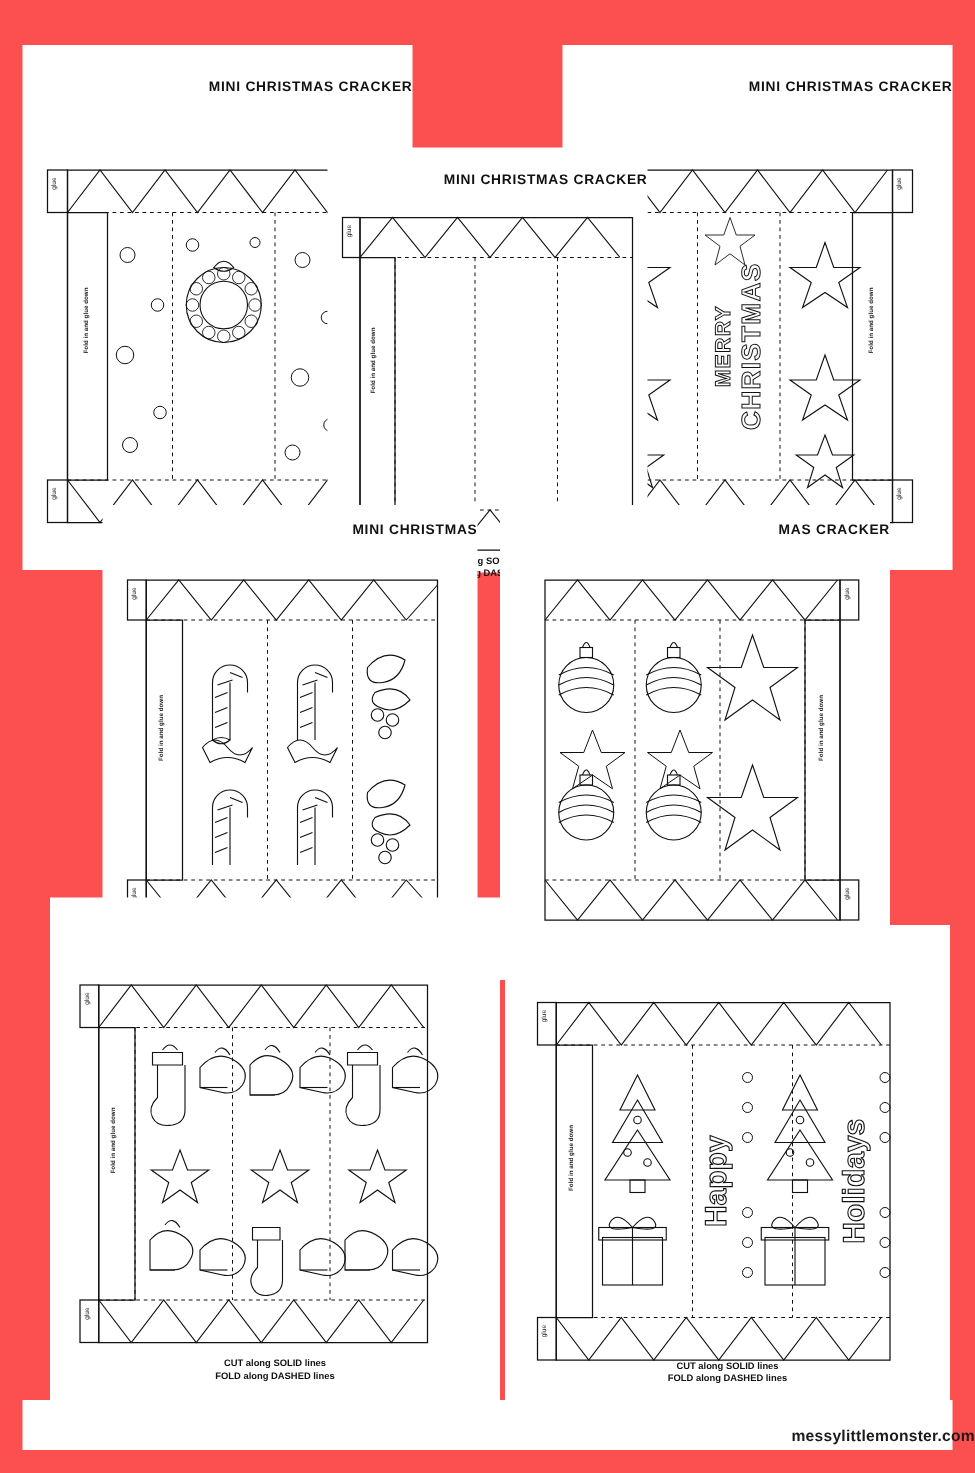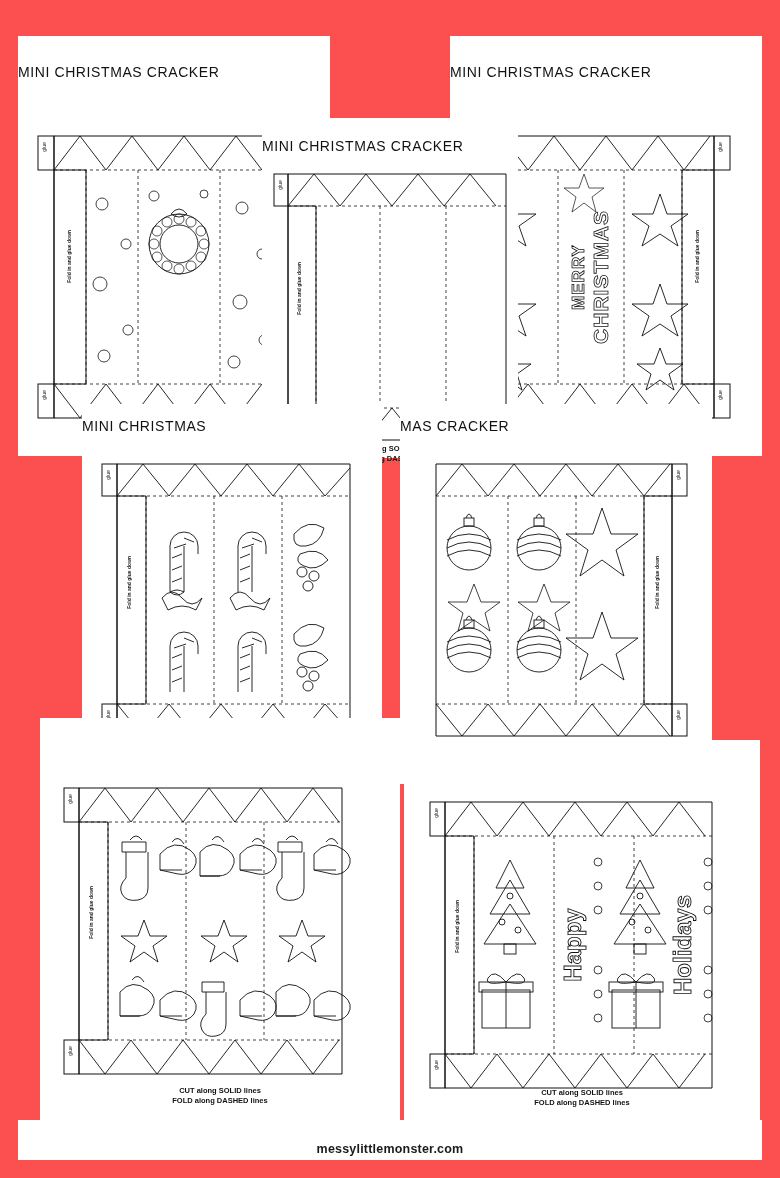--- a/index.html
+++ b/index.html
@@ -21,43 +21,43 @@
   
   .sheet {
     position: absolute;
     background: #ffffff;
     box-sizing: border-box;
   }
   .sheet-title {
     position: absolute;
     left: 0;
     right: 0;
-    text-align: left;
-    font-size: 14px;
+    text-align: right;
+    font-size: 11px;
     letter-spacing: 0.6px;
-    font-weight: 400;
+    font-weight: 700;
     color: #111;
     font-family: "Liberation Sans", sans-serif;
   }
   .instr {
     position: absolute;
     left: 0;
     right: 0;
     text-align: center;
     font-size: 7.5px;
     line-height: 10px;
     color: #111;
     font-weight: 600;
   }
   .footer {
     position: absolute;
     left: 0;
     right: 0;
     bottom: 22px;
-    text-align: center;
+    text-align: right;
     font-size: 12.5px;
     font-weight: 700;
     color: #1b1b1b;
     letter-spacing: .2px;
   }
   
   .tmpl {
     position: absolute;
   }
   .tmpl svg {

